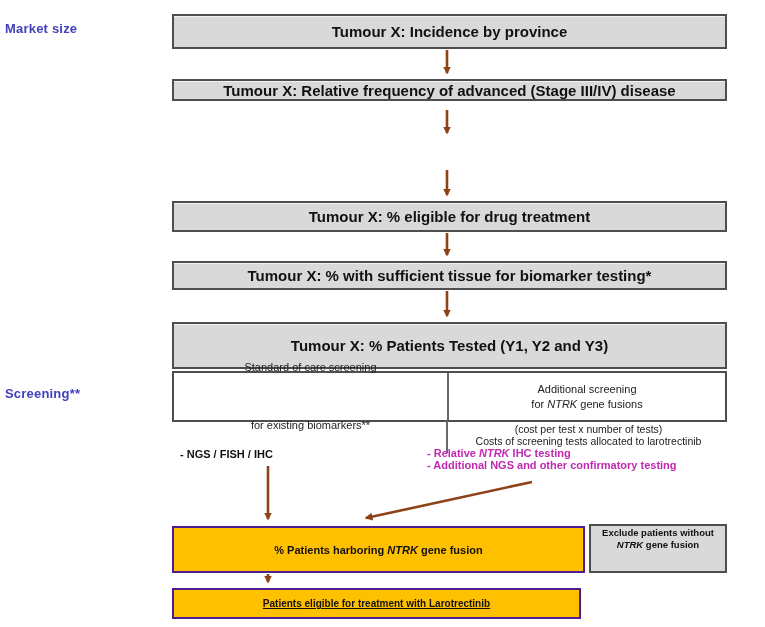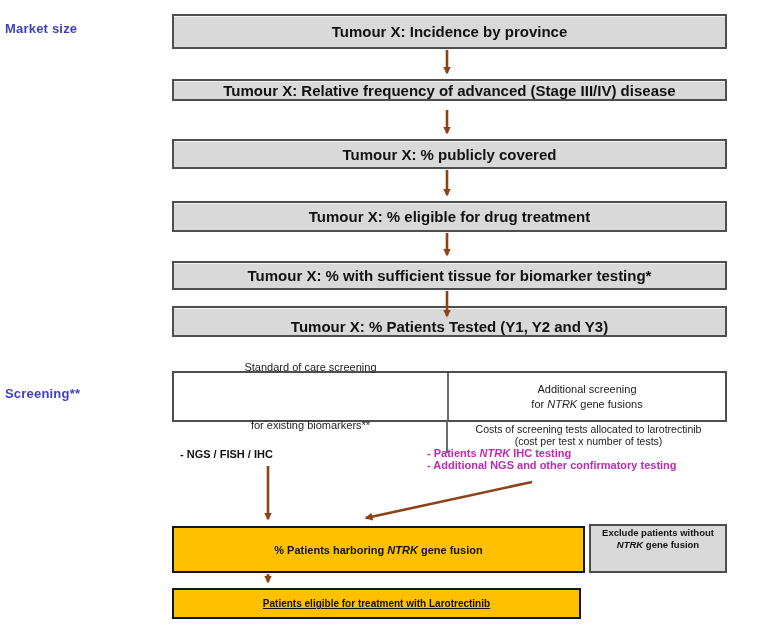--- a/index.html
+++ b/index.html
@@ -92,21 +92,21 @@
     position:absolute;
     left:180px;top:448px;
     font-size:11px;
     font-weight:bold;
     color:#111;
   }
   .orange-box{
     position:absolute;
     box-sizing:border-box;
     background:var(--orange);
-    border:2px solid #0f172a;
+    border:2px solid #4c1d95;
     display:flex;
     align-items:center;
     justify-content:center;
     text-align:center;
     font-weight:bold;
     color:#111;
   }
   .exclude-box{
     position:absolute;
     left:589px;top:524px;
@@ -139,51 +139,48 @@
 
   <div class="side-label" style="top:21px;">Market size</div>
   <div class="side-label" style="top:386px;">Screening**</div>
 
   <div class="funnel-box" style="top:14px;height:35px;">
     <span>Tumour X: Incidence by province</span>
   </div>
   <div class="funnel-box" style="top:79px;height:22px;">
     <span>Tumour X: Relative frequency of advanced (Stage III/IV) disease</span>
   </div>
-  <div class="funnel-box" style="top:139px;height:30px;">
-    <span>Tumour X:  % publicly covered</span>
-  </div>
   <div class="funnel-box" style="top:201px;height:31px;">
     <span>Tumour X:  % eligible for drug treatment</span>
   </div>
   <div class="funnel-box" style="top:261px;height:29px;">
     <span>Tumour X:  % with sufficient tissue for biomarker testing*</span>
   </div>
-  <div class="funnel-box" style="top:306px;height:31px;align-items:flex-end;">
+  <div class="funnel-box" style="top:322px;height:47px;">
     <span>Tumour X:  % Patients Tested (Y1, Y2 and Y3)</span>
   </div>
 
   <div class="screen-table">
     <div class="screen-cell left">
       <span>Standard of care screening</span>
       <span>for existing biomarkers**</span>
     </div>
     <div class="screen-cell right">
       <span>Additional screening</span>
       <span><span>for </span><span class="it">NTRK</span><span> gene fusions</span></span>
     </div>
   </div>
   <div class="divider-ext"></div>
 
   <div class="costs-note">
+    <div>(cost per test x number of tests)</div>
     <div>Costs of screening tests allocated to larotrectinib</div>
-    <div>(cost per test x number of tests)</div>
   </div>
   <div class="magenta-note">
-    <div><span>- Patients </span><span class="it">NTRK</span><span> IHC testing</span></div>
+    <div><span>- Relative </span><span class="it">NTRK</span><span> IHC testing</span></div>
     <div>- Additional NGS and other confirmatory testing</div>
   </div>
   <div class="soc-note">- NGS / FISH / IHC</div>
 
   <div class="orange-box" style="left:172px;top:526px;width:413px;height:47px;font-size:11px;">
     <span><span>% Patients harboring </span><span class="it">NTRK</span><span> gene fusion</span></span>
   </div>
   <div class="exclude-box">
     <span><span>Exclude patients without </span><span class="it">NTRK</span><span> gene fusion</span></span>
   </div>

